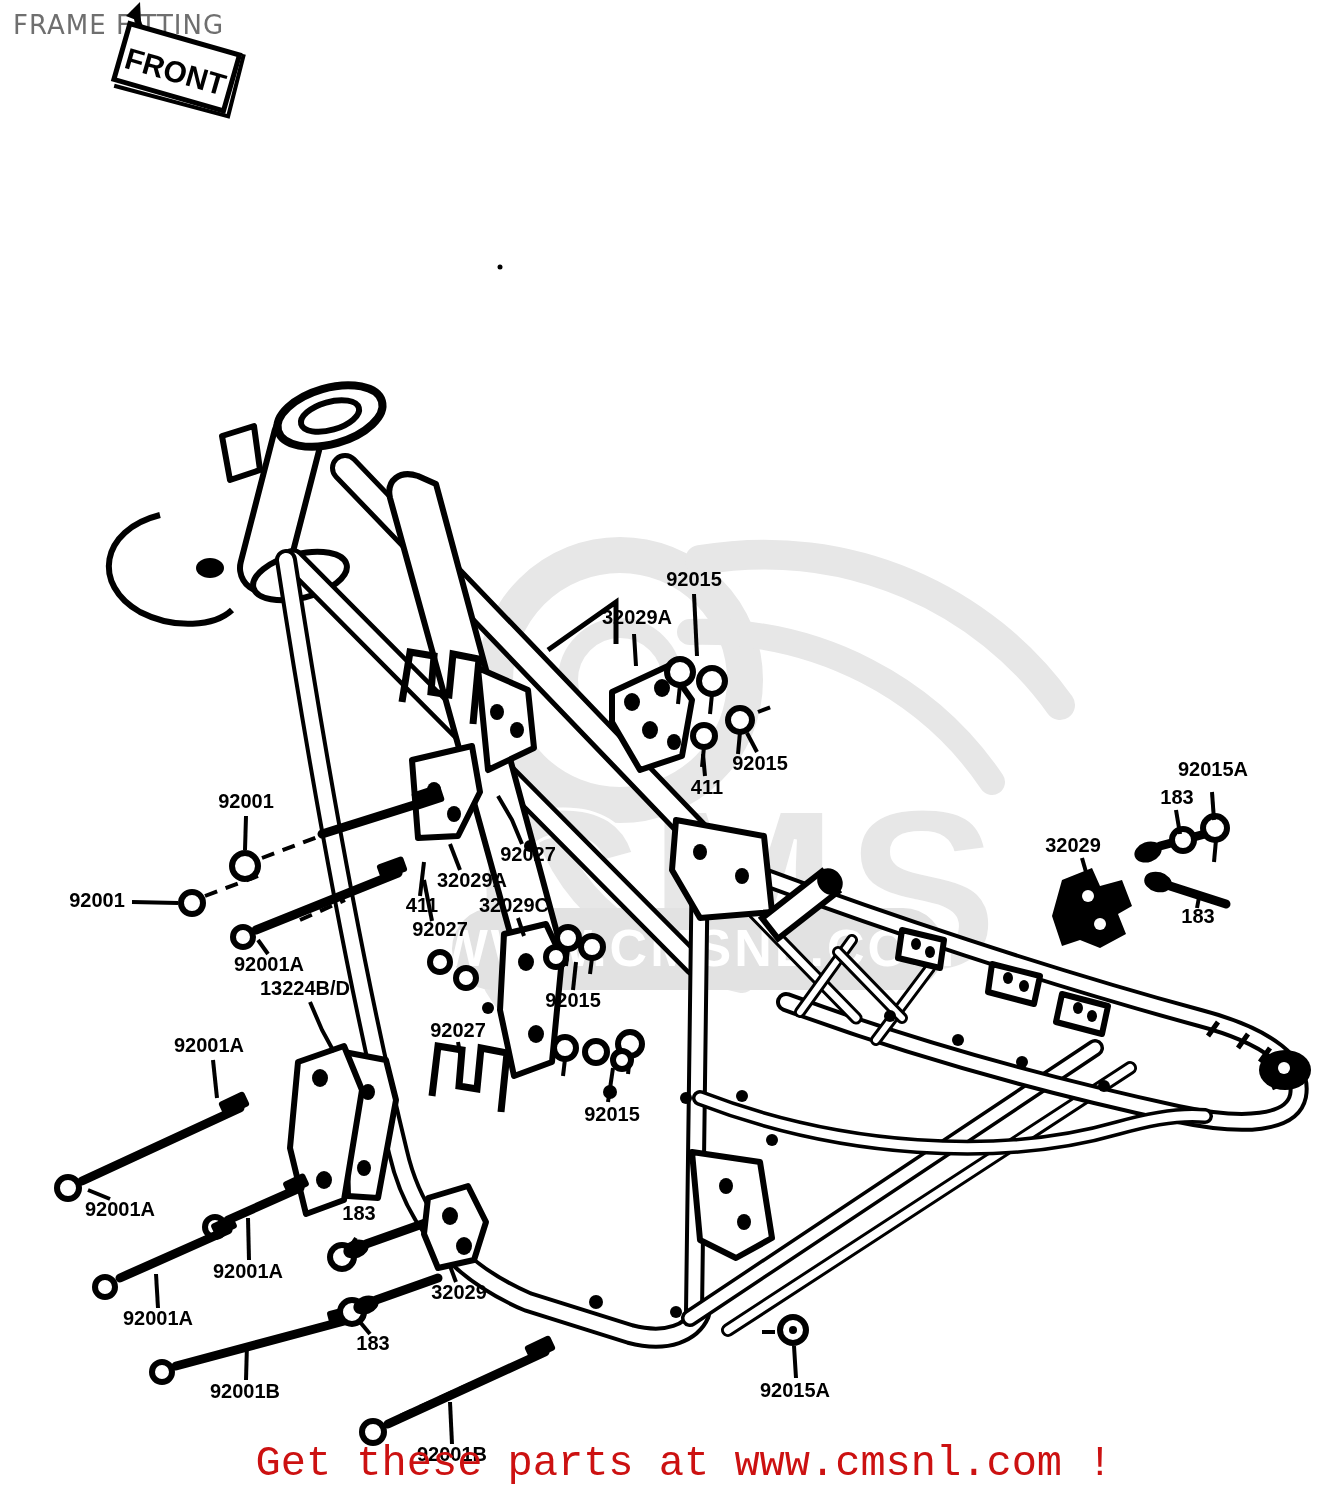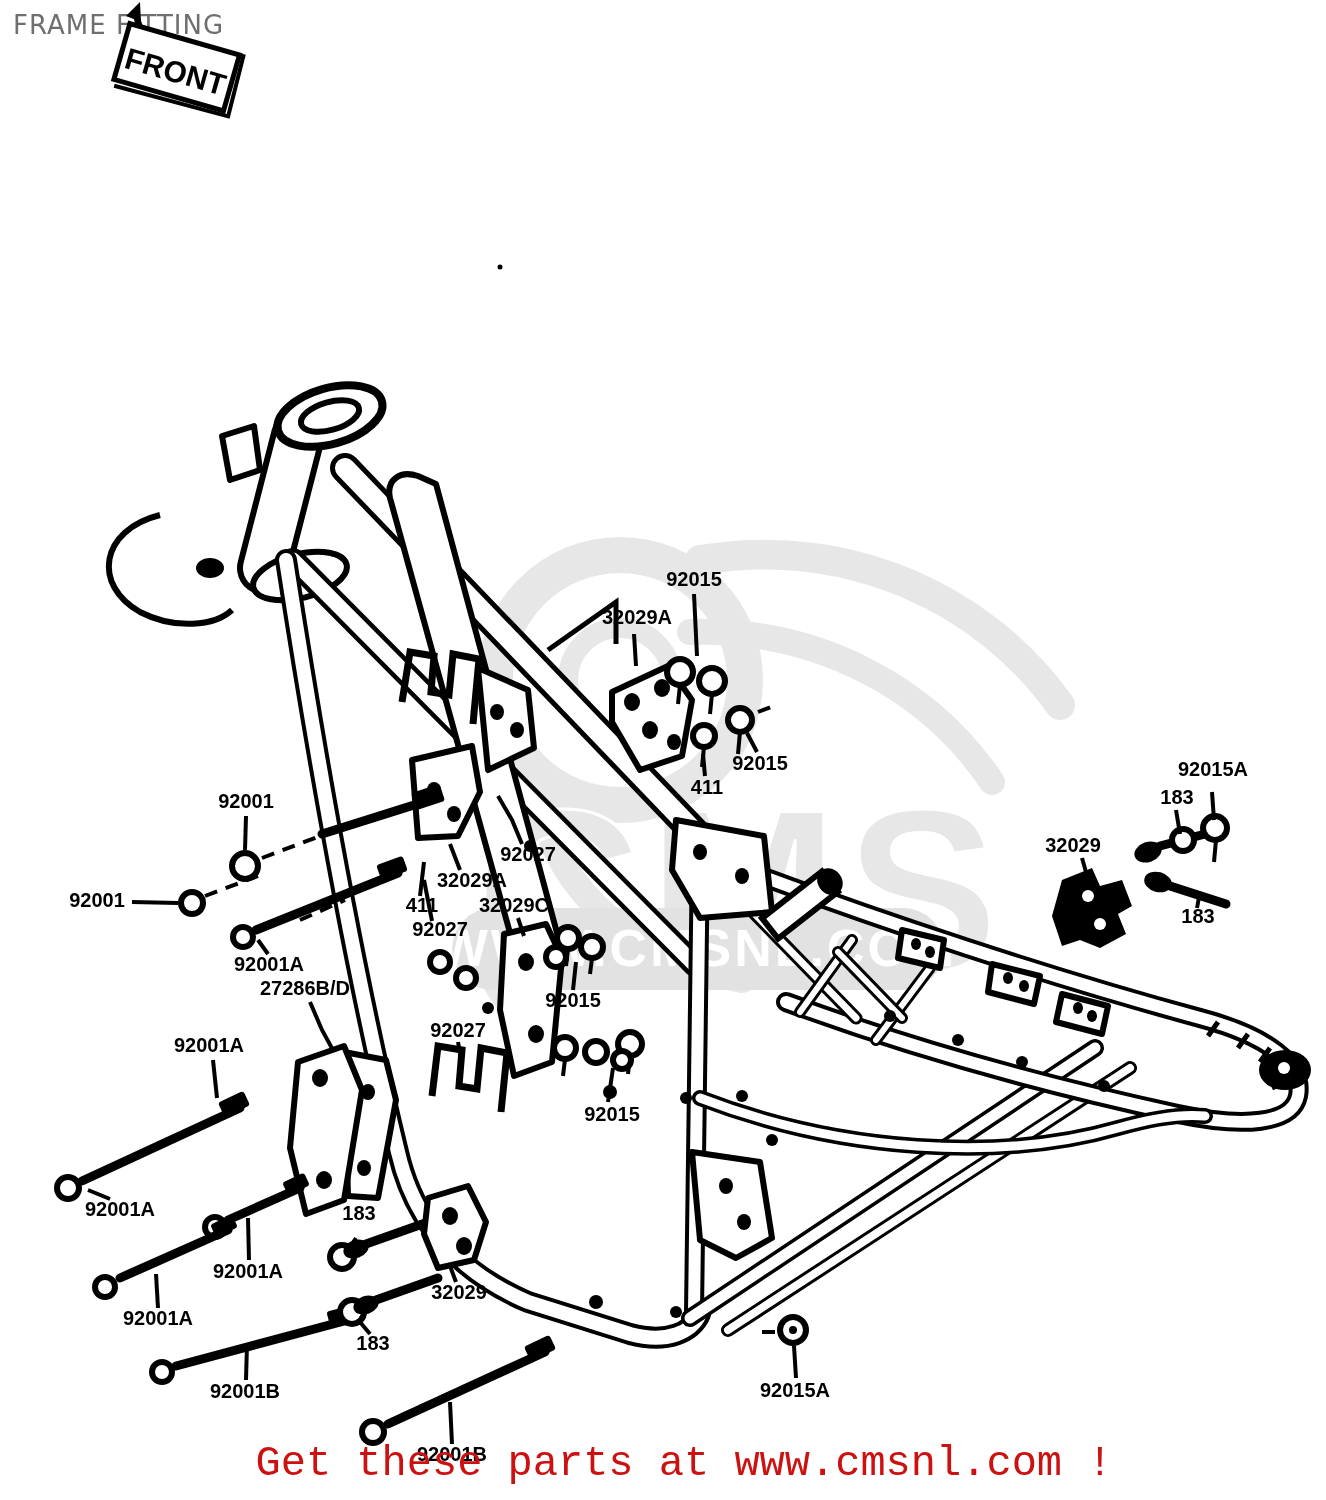--- a/index.html
+++ b/index.html
@@ -309,21 +309,21 @@
       <div class="callout" style="left: 760px; top: 765px;">92015</div>
       <div class="callout" style="left: 707px; top: 789px;">411</div>
       <div class="callout" style="left: 246px; top: 803px;">92001</div>
       <div class="callout" style="left: 97px; top: 902px;">92001</div>
       <div class="callout" style="left: 528px; top: 856px;">92027</div>
       <div class="callout" style="left: 472px; top: 882px;">32029A</div>
       <div class="callout" style="left: 422px; top: 907px;">411</div>
       <div class="callout" style="left: 514px; top: 907px; text-align: right;">32029C</div>
       <div class="callout" style="left: 440px; top: 931px;">92027</div>
       <div class="callout" style="left: 269px; top: 966px;">92001A</div>
-      <div class="callout" style="left: 305px; top: 990px;">27286B/D</div>
+      <div class="callout" style="left: 305px; top: 990px;">13224B/D</div>
       <div class="callout" style="left: 573px; top: 1002px;">92015</div>
       <div class="callout" style="left: 458px; top: 1032px;">92027</div>
       <div class="callout" style="left: 209px; top: 1047px;">92001A</div>
       <div class="callout" style="left: 612px; top: 1116px;">92015</div>
       <div class="callout" style="left: 120px; top: 1211px;">92001A</div>
       <div class="callout" style="left: 359px; top: 1215px;">183</div>
       <div class="callout" style="left: 248px; top: 1273px;">92001A</div>
       <div class="callout" style="left: 459px; top: 1294px;">32029</div>
       <div class="callout" style="left: 158px; top: 1320px;">92001A</div>
       <div class="callout" style="left: 373px; top: 1345px;">183</div>

